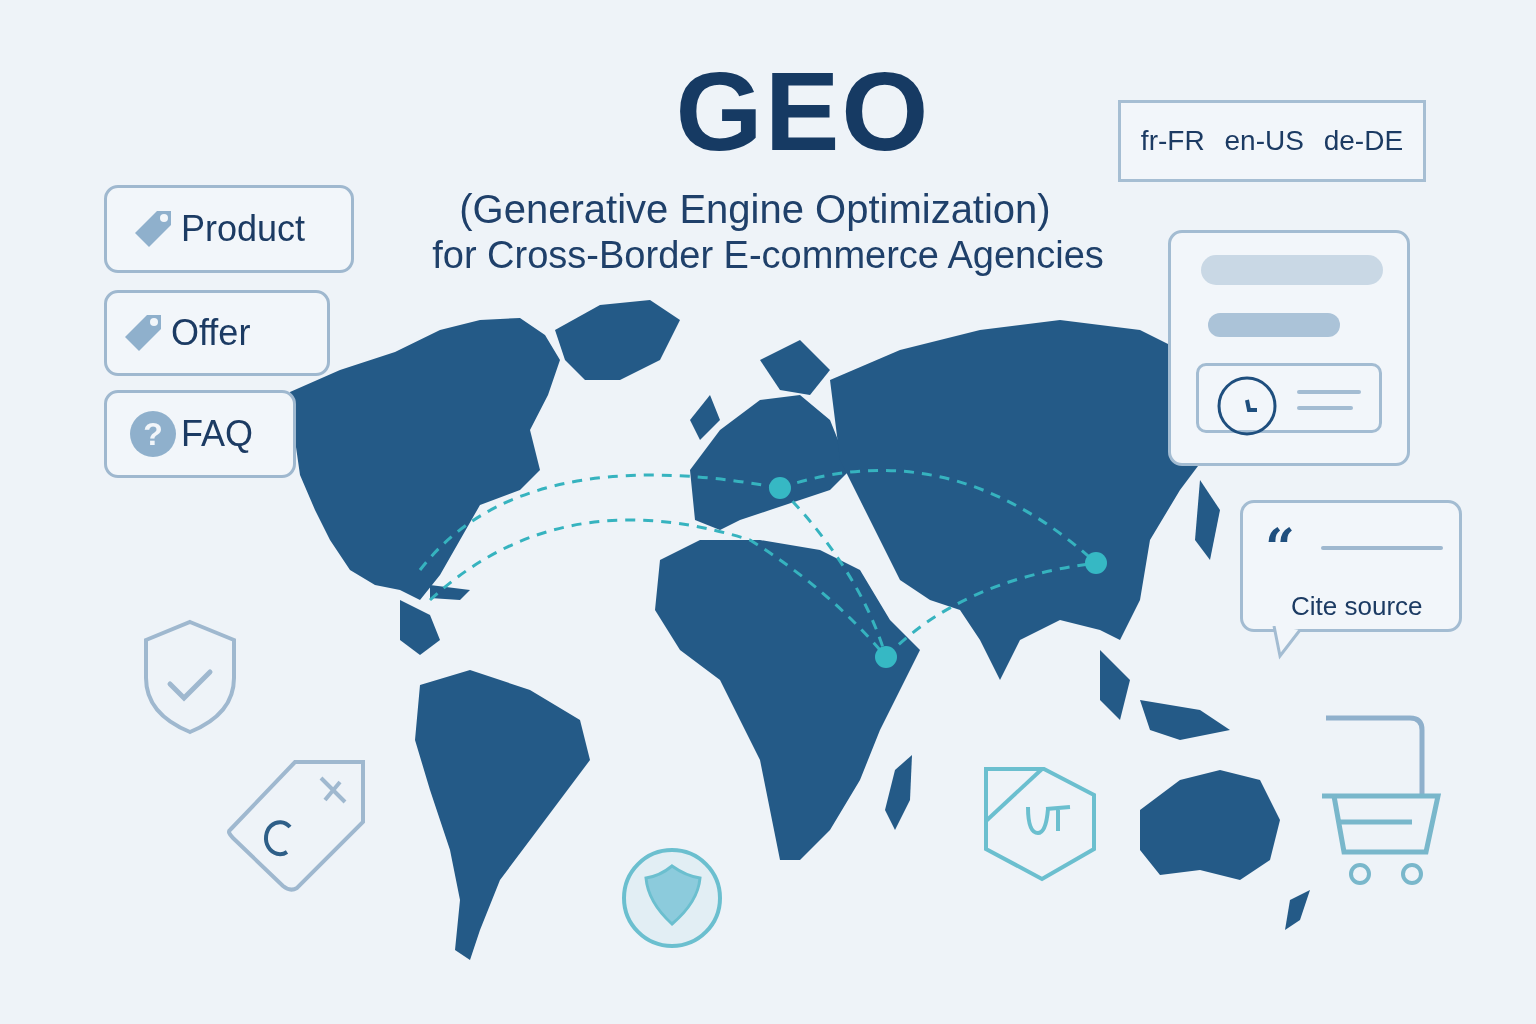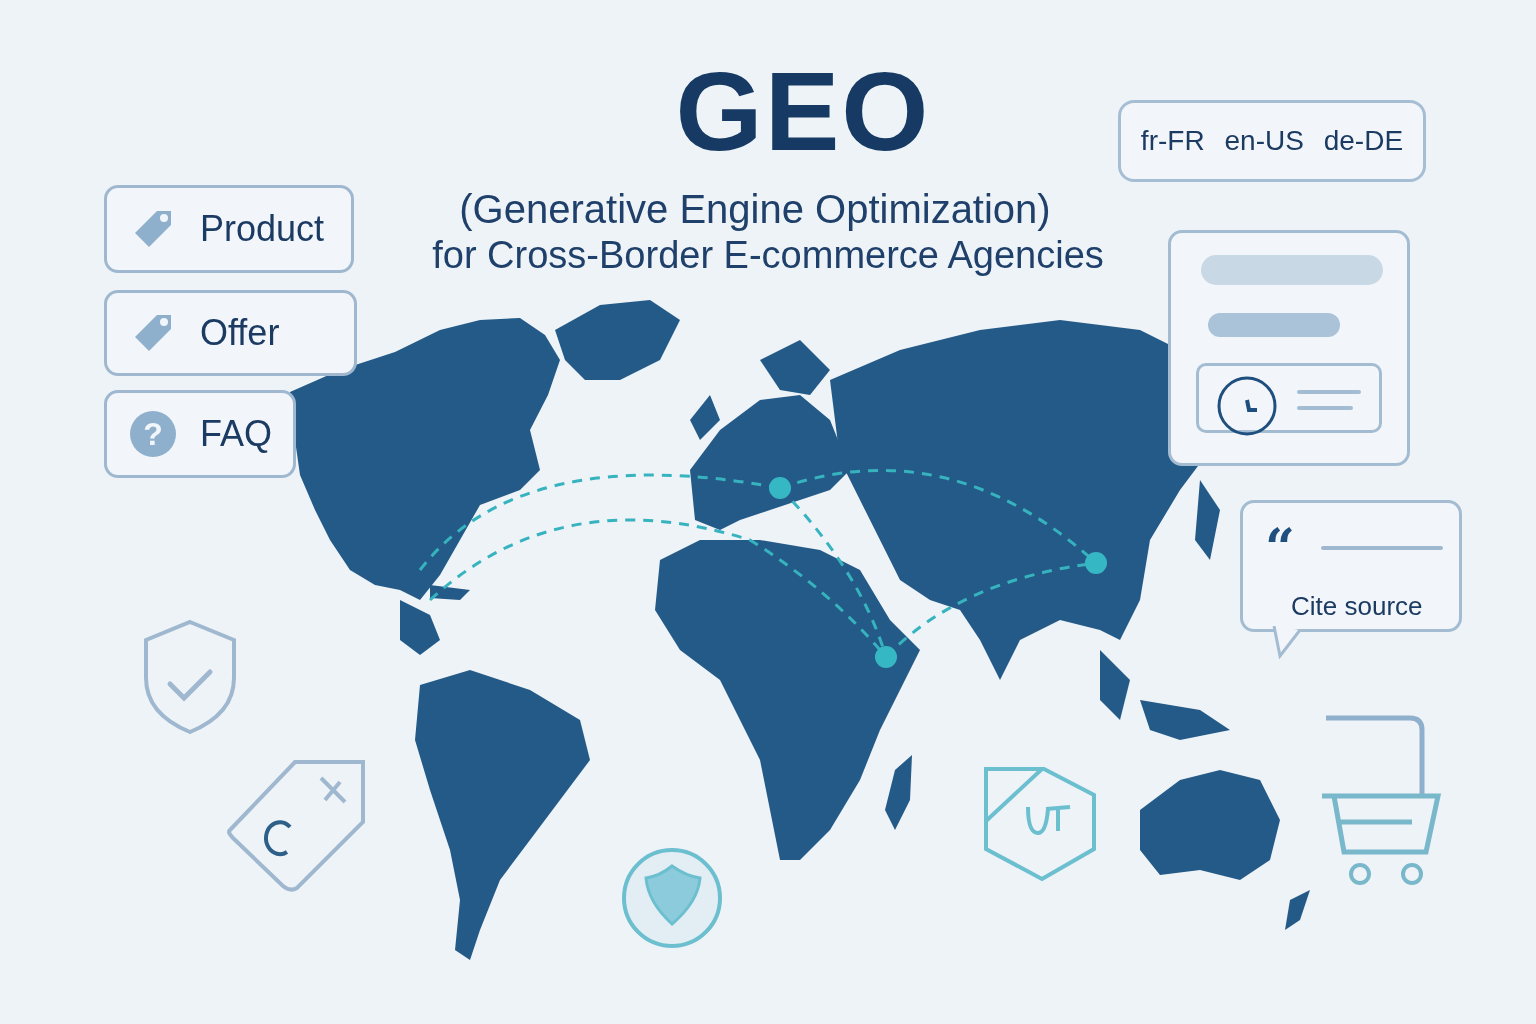--- a/index.html
+++ b/index.html
@@ -23,24 +23,24 @@
   }
   .sub2 {
     left:0; width:1536px; top:230px; text-align:center;
     font-size:38px; color:#1f406a; line-height:50px;
   }
   .map { left:0; top:0; }
   .chip {
     border:3px solid #9fb8cf; border-radius:14px; background:#f2f6fa;
     display:flex; align-items:center; box-sizing:border-box;
   }
-  .chip .label { font-size:36px; color:#1c3b63; margin-left:21px; }
+  .chip .label { font-size:36px; color:#1c3b63; margin-left:2px; }
   .lang-box {
     left:1118px; top:100px; width:308px; height:82px;
-    border:3px solid #a6bed3; border-radius:16px; background:#f2f6fa;
+    border:3px solid #a6bed3; border-radius:0; background:#f2f6fa;
     display:flex; align-items:center; justify-content:space-evenly; box-sizing:border-box;
     font-size:28px; color:#1c3b63;
   }
   .card {
     left:1168px; top:230px; width:242px; height:236px;
     border:3px solid #a3bcd2; border-radius:14px; background:#f2f6fa; box-sizing:border-box;
   }
   .bar1 { left:30px; top:22px; width:182px; height:30px; border-radius:15px; background:#c9d8e5; }
   .bar2 { left:37px; top:80px; width:132px; height:24px; border-radius:12px; background:#abc3d8; }
   .inner { left:25px; top:130px; width:186px; height:70px; border:3px solid #a3bcd2; border-radius:10px; box-sizing:border-box; }
@@ -98,21 +98,21 @@
 <div class="abs sub1">(Generative Engine Optimization)</div>
 <div class="abs sub2">for Cross-Border E-commerce Agencies</div>
 
 <div class="abs chip" style="left:104px;top:185px;width:250px;height:88px;padding-left:20px;">
   <svg width="52" height="52" viewBox="0 0 52 52">
       <path d="M8 30 L30 8 L44 8 L44 22 L22 44 Z" fill="#8fb0cc" transform="rotate(0)"></path>
       <circle cx="37" cy="15" r="4" fill="#f2f6fa"></circle>
     </svg>
   <span class="label">Product</span>
 </div>
-<div class="abs chip" style="left:104px;top:290px;width:253px;height:86px;padding-left:20px;">
+<div class="abs chip" style="left:104px;top:290px;width:226px;height:86px;padding-left:10px;">
   <svg width="52" height="52" viewBox="0 0 52 52">
       <path d="M8 30 L30 8 L44 8 L44 22 L22 44 Z" fill="#8fb0cc"></path>
       <circle cx="37" cy="15" r="4" fill="#f2f6fa"></circle>
     </svg>
   <span class="label">Offer</span>
 </div>
 <div class="abs chip" style="left:104px;top:390px;width:192px;height:88px;padding-left:20px;">
   <svg width="52" height="52" viewBox="0 0 52 52">
       <circle cx="26" cy="26" r="23" fill="#8fb0cc"></circle>
       <text x="26" y="37" text-anchor="middle" font-size="32" font-weight="bold" fill="#f2f6fa" font-family="Liberation Sans, sans-serif">?</text>

